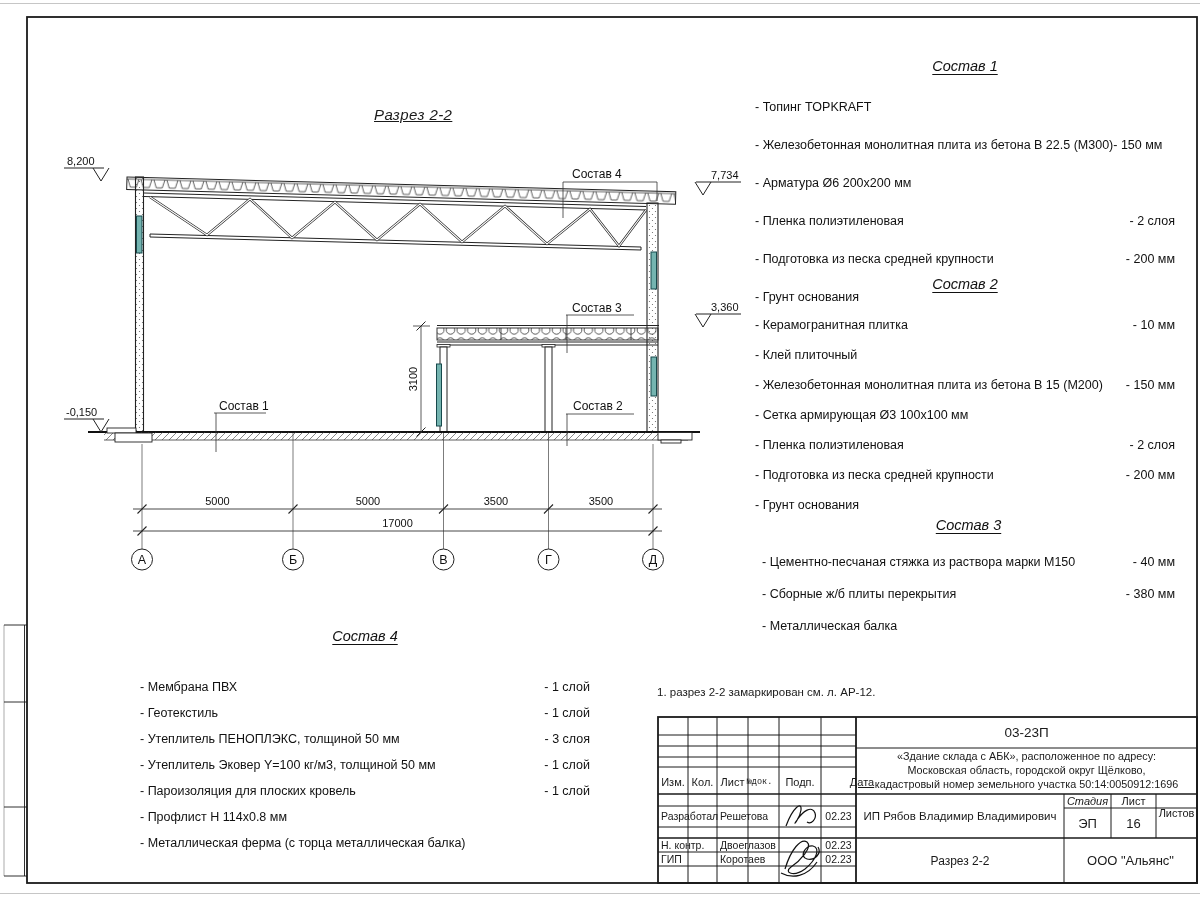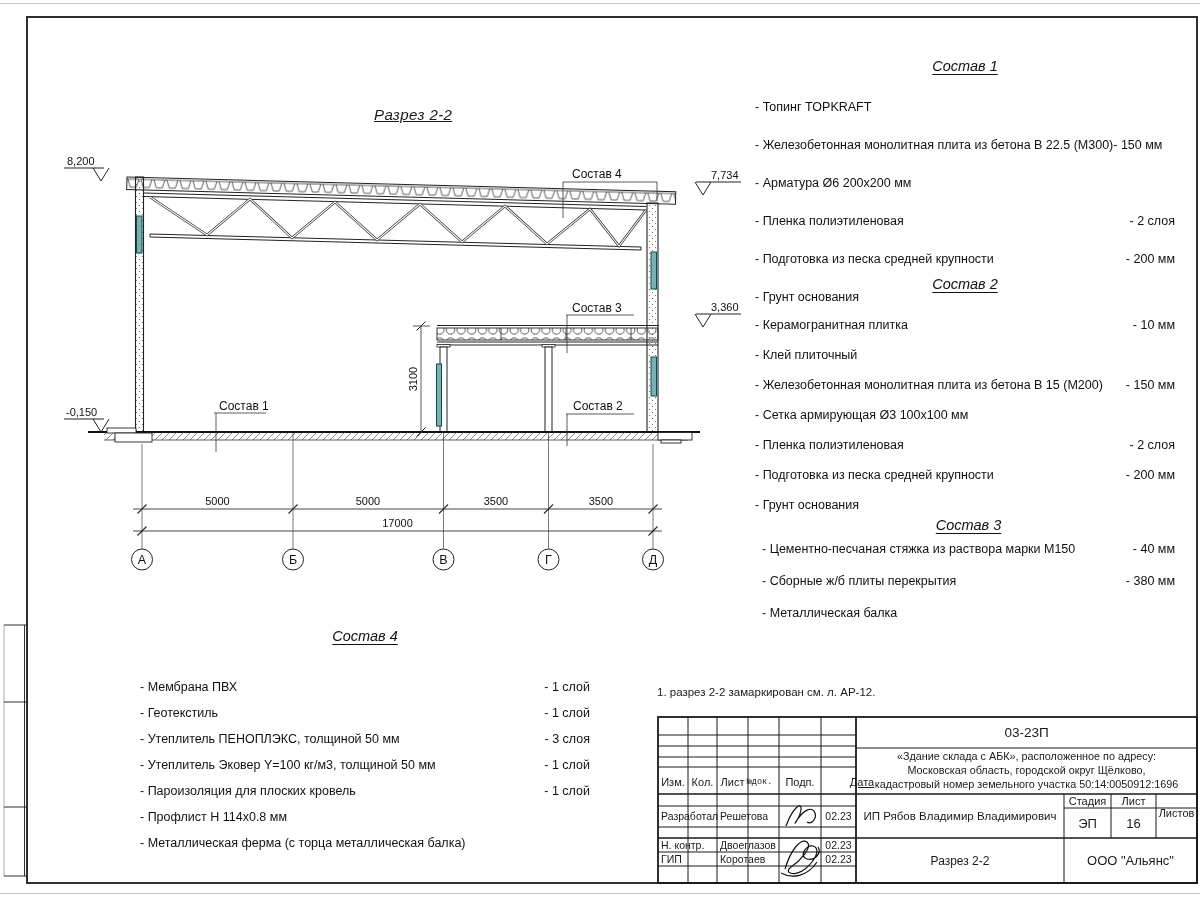--- a/index.html
+++ b/index.html
@@ -10,28 +10,28 @@
   .edge{position:absolute;left:0;width:1200px;height:1px;background:#c6c6c6;}
   
   .dwg-title{left:374px;top:106px;font-size:15px;font-style:italic;
              text-decoration:underline;letter-spacing:.4px;}
   
   .complist{position:absolute;font-size:12.5px;color:#111;}
   .comphead{text-align:center;font-size:14.5px;font-style:italic;}
   .comphead span{text-decoration:underline;text-underline-offset:3px;}
   .crow{display:flex;justify-content:space-between;align-items:flex-start;}
   .c1 .crow{height:30px;margin-top:8px;} .c2 .crow{height:30px;} .c3 .crow{height:32px;} .c4 .crow{height:26px;}
-  .c1 .rows{margin-top:26px;} .c2 .rows{margin-top:26px;} .c3 .rows{margin-top:9px;} .c4 .rows{margin-top:36px;}
+  .c1 .rows{margin-top:26px;} .c2 .rows{margin-top:26px;} .c3 .rows{margin-top:22px;} .c4 .rows{margin-top:36px;}
   .note{left:657px;top:686px;font-size:11.5px;}
   
   .tb{position:absolute;display:flex;align-items:center;justify-content:center;text-align:center;}
   .tb-code{left:856px;top:717px;width:341px;height:31px;font-size:13.5px;}
   .tb-obj{left:858px;top:748px;width:337px;height:46px;font-size:10.8px;line-height:1.28;}
   .tb-client{left:856px;top:794px;width:208px;height:44px;font-size:11.5px;}
-  .tb-stage-l{left:1064px;top:794px;width:47px;height:14px;font-size:11px;}
+  .tb-stage-l{left:1064px;top:794px;width:47px;height:14px;font-size:11px;font-style:italic;}
   .tb-list-l {left:1111px;top:794px;width:45px;height:14px;font-size:11px;}
   .tb-listov-l{left:1156px;top:794px;width:41px;height:14px;font-size:11px;margin-top:12px;}
   .tb-stage-v{left:1064px;top:808px;width:47px;height:30px;font-size:13px;}
   .tb-list-v {left:1111px;top:808px;width:45px;height:30px;font-size:13px;}
   .tb-listov-v{left:1224px;top:808px;width:41px;height:30px;font-size:13px;}
   .tb-name{left:856px;top:838px;width:208px;height:45px;font-size:12px;}
   .tb-org{left:1064px;top:838px;width:133px;height:45px;font-size:13px;}
   .tb-h{position:absolute;top:769px;height:25px;display:flex;align-items:center;justify-content:center;font-size:11px;border-radius:6px;}
   .h-izm{left:658px;width:30px;} .h-kol{left:688px;width:29px;} .h-list{left:717px;width:31px;}
   .h-ndoc{left:748px;width:23px;font-size:8.5px;font-family:Liberation Mono, monospace;} .h-podp{left:779px;width:42px;} .h-data{left:851px;width:22px;text-decoration:underline;}

